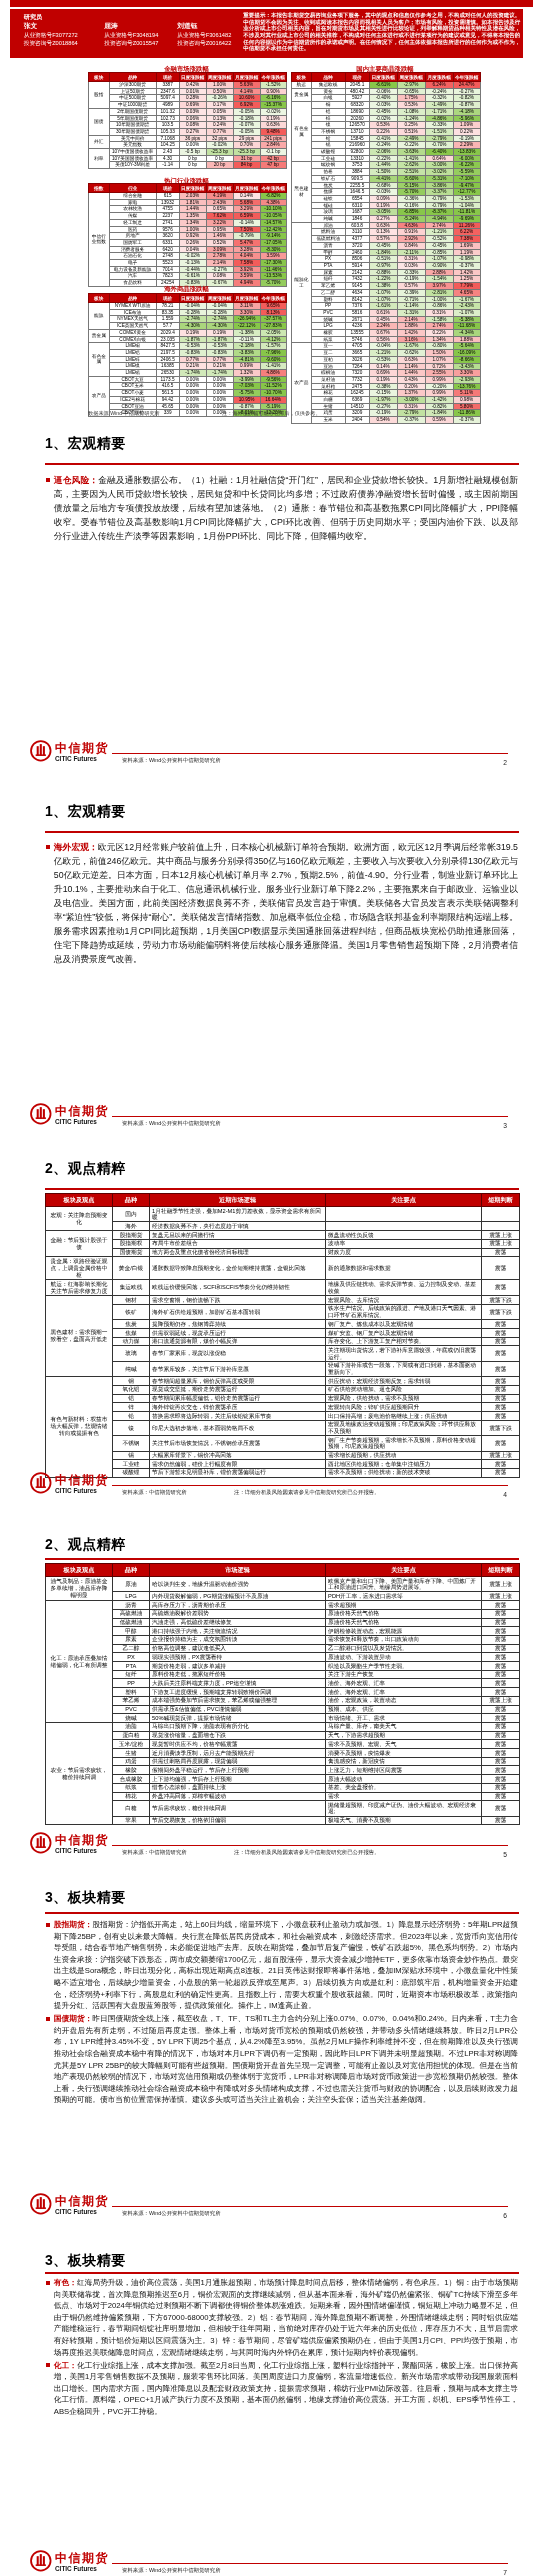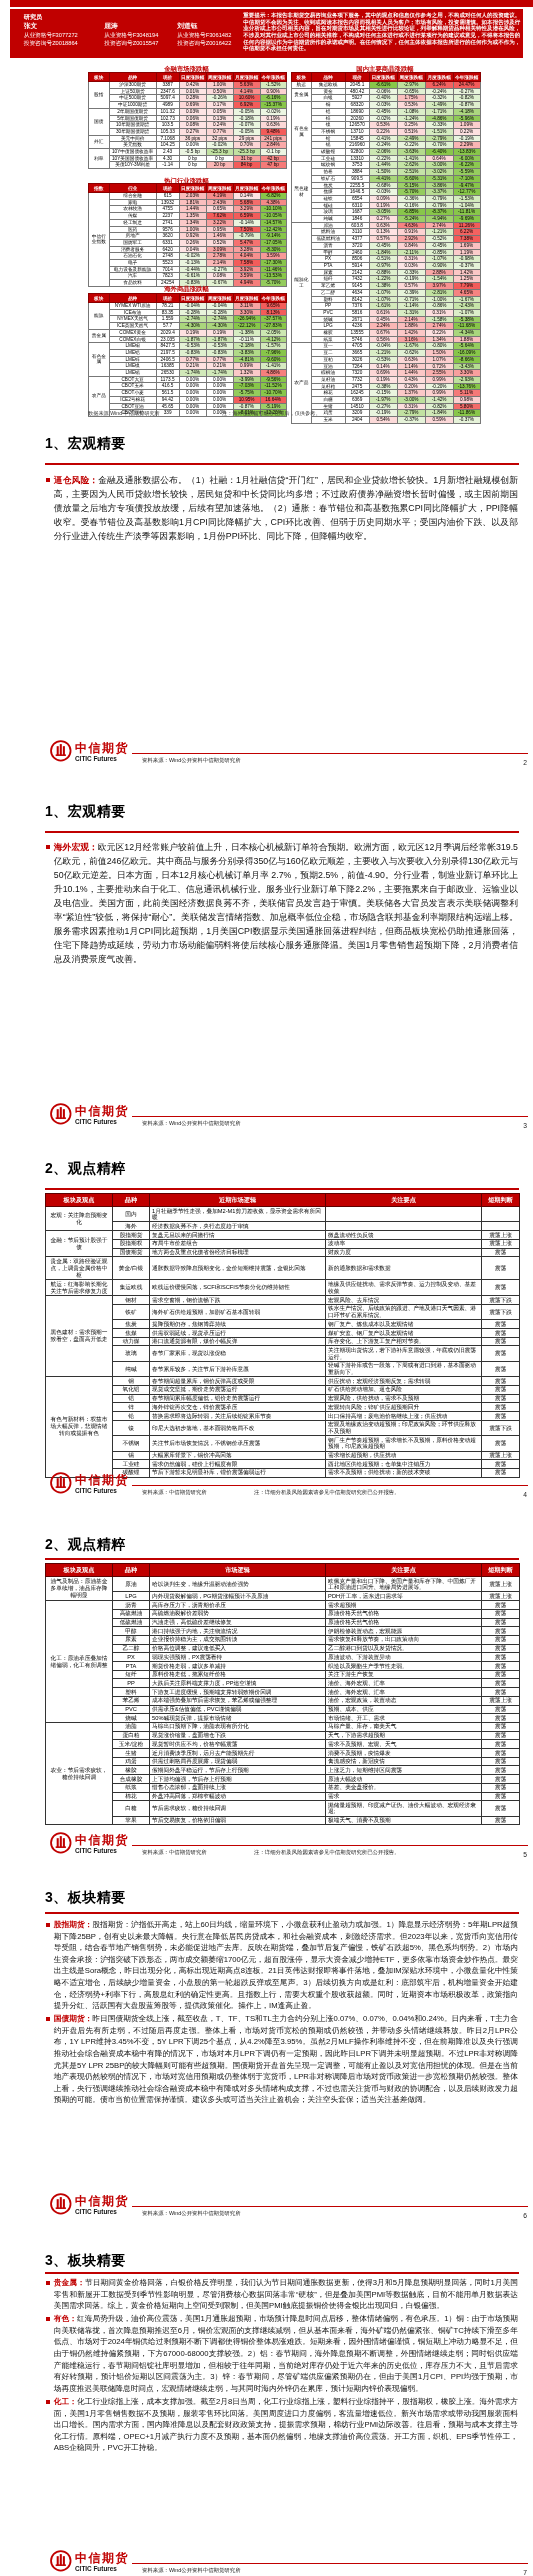--- a/index.html
+++ b/index.html
@@ -29,21 +29,21 @@
   .p69 .bullet{font-size:7.7px;line-height:11.6px;margin-bottom:1.5px;}
   .sq{position:absolute;left:0.5px;width:4.1px;height:4.1px;background:#C00000;}
   .p23 .sq{top:5.2px;}
   .p69 .sq{top:3.6px;}
   .blabel{color:#C00000;font-weight:bold;}
   .vtbl{border-collapse:collapse;table-layout:fixed;background:#fff;}
   .vtbl th{background:#C00000;color:#fff;font-size:6.2px;font-weight:bold;padding:1.5px 1px;border:0.5px solid #5e0000;}
   .vtbl td{border:0.5px solid #333;font-size:5.7px;padding:0.5px 2.1px;line-height:6.7px;vertical-align:middle;}
   .vtbl td.c{text-align:center;}
   .vtbl td.gl{text-align:center;white-space:normal;line-height:7px;}
-  .footer{position:absolute;left:50px;width:478px;height:32px;}
+  .footer{position:absolute;left:30px;width:478px;height:32px;}
   .flogo{position:absolute;left:0;top:0;width:21.6px;height:21.6px;}
   .bcn{position:absolute;left:25px;top:0px;font-family:"Liberation Serif",serif;font-weight:bold;color:#C00000;font-size:12px;letter-spacing:1.5px;white-space:nowrap;}
   .ben{position:absolute;left:25px;top:15px;font-size:6.4px;color:#111;font-weight:bold;white-space:nowrap;}
   .fline{position:absolute;left:82px;top:13.4px;right:0;height:1px;background:#C00000;}
   .fsrc{position:absolute;left:92px;top:16.5px;font-size:5.4px;color:#222;white-space:nowrap;}
   .fnote{position:absolute;left:204px;top:16.5px;font-size:5.4px;color:#222;white-space:nowrap;}
   .fpage{position:absolute;right:1px;top:18.5px;font-size:6.7px;color:#222;}
 </style>
 </head>
 <body>
@@ -1408,23 +1408,22 @@
     <span class="bcn">中信期货</span>
     <span class="ben">CITIC Futures</span>
     <span class="fline"></span>
     <span class="fsrc">资料来源：Wind公开资料中信期货研究所</span>
     <span class="fpage">6</span>
   </div>
 
   <div class="sec-title" style="left:45px;top:2252px">3、板块精要</div>
   <div class="rule" style="left:45px;top:2272px;width:474px"></div>
   <div class="para p69" id="bl7" style="left:45px;top:2277px">
-      <div class="bullet"><span class="sq"></span><span class="blabel">贵金属：</span><span>节日期间黄金价格回落，白银价格反弹明显，我们认为节日期间通胀数据更新，使得3月和5月降息预期明显回落，同时1月美国零售和新屋开工数据受到季节性影响明显，尽管消费核心数据回落非常“硬核”，但是叠加美国PMI等数据触底，目前不能用单月数据表达美国需求回落。综上，黄金价格短期向上空间受到限制，但美国PMI触底提振铜价使得金银比出现回归，白银偏强。</span></div>
       <div class="bullet"><span class="sq"></span><span class="blabel">有色：</span><span>红海局势升级，油价高位震荡，美国1月通胀超预期，市场预计降息时间点后移，整体情绪偏弱，有色承压。1）铜：由于市场预期向美联储靠拢，首次降息预期推迟至6月，铜价宏观面的支撑继续减弱，但从基本面来看，海外矿端仍然偏紧张、铜矿TC持续下滑至多年低点、市场对于2024年铜供给过剩预期不断下调都使得铜价整体易涨难跌。短期来看，因外围情绪偏谨慎，铜短期上冲动力略显不足，但由于铜仍然维持偏紧预期，下方67000-68000支撑较强。2）铝：春节期间，海外降息预期不断调整，外围情绪继续走弱；同时铝供应端产能维稳运行，春节期间铝锭社库明显增加，但相较于往年同期，当前绝对库存仍处于近六年来的历史低位，库存压力不大，且节后需求有好转预期，预计铝价短期以区间震荡为主。3）锌：春节期间，尽管矿端供应偏紧预期仍在，但由于美国1月CPI、PPI均强于预期，市场再度推迟美联储降息时间点，宏观情绪继续走弱，与其同时海内外锌仍在累库，预计短期内锌价表现偏弱。</span></div>
-      <div class="bullet"><span class="sq"></span><span class="blabel">化工：</span><span>化工行业综指上涨，成本支撑加强。截至2月8日当周，化工行业综指上涨，塑料行业综指持平，股指期权，橡胶上涨。海外需求方面，美国1月零售销售数据不及预期，服装零售环比回落。美国周度进口力度偏弱，客流量增速低位。新兴市场需求或带动我国服装面料出口增长。国内需求方面，国内降准降息以及配套财政政策支持，提振需求预期，棉纺行业PMI边际改善。往后看，预期与成本支撑主导化工行情。原料端，OPEC+1月减产执行力度不及预期，基本面仍然偏弱，地缘支撑油价高位震荡。开工方面，织机、EPS季节性停工，ABS企稳回升，PVC开工持稳。</span></div>
+      <div class="bullet"><span class="sq"></span><span class="blabel">化工：</span><span>化工行业综指上涨，成本支撑加强。截至2月8日当周，化工行业综指上涨，塑料行业综指持平，聚酯回落，橡胶上涨。出口保持高增，美国1月零售销售数据不及预期，服装零售环比回落。美国周度进口力度偏弱，客流量增速低位。新兴市场需求或带动我国服装面料出口增长。国内需求方面，国内降准降息以及配套财政政策支持，提振需求预期，棉纺行业PMI边际改善。往后看，预期与成本支撑主导化工行情。原料端，OPEC+1月减产执行力度不及预期，基本面仍然偏弱，地缘支撑油价高位震荡。开工方面，织机、EPS季节性停工，ABS企稳回升，PVC开工持稳。</span></div>
     </div>
   <div class="footer" style="top:2550px">
     <span class="flogo"><svg width="21.6" height="21.6" viewBox="0 0 42 42" xmlns="http://www.w3.org/2000/svg">
           <circle cx="21" cy="21" r="19" fill="none" stroke="#C00000" stroke-width="3.5"></circle>
           <rect x="13" y="12" width="4" height="18" fill="#C00000"></rect>
           <rect x="19" y="8" width="4" height="22" fill="#C00000"></rect>
           <rect x="25" y="12" width="4" height="18" fill="#C00000"></rect>
           <rect x="11" y="28" width="20" height="3" fill="#C00000"></rect>
         </svg></span>
     <span class="bcn">中信期货</span>

